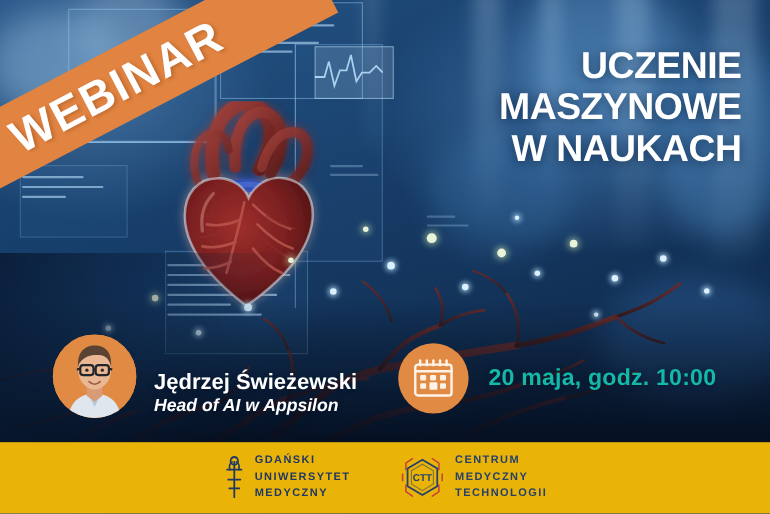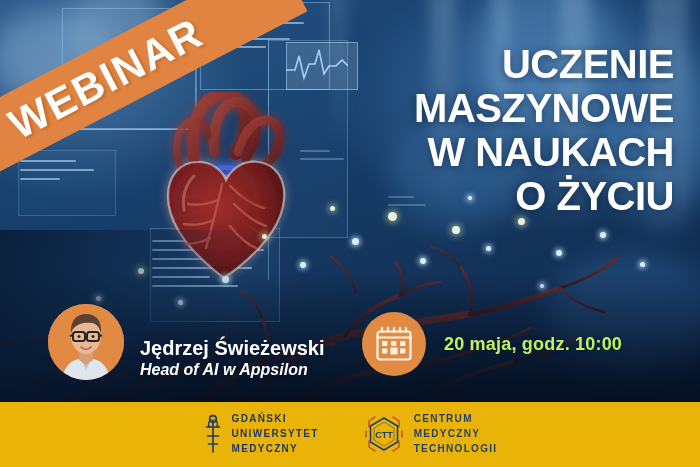--- a/index.html
+++ b/index.html
@@ -168,21 +168,21 @@
   .title-block {
     position: absolute;
     right: 26px;
     top: 42px;
     width: 390px;
     text-align: right;
   }
   .title-line {
     color: #ffffff;
     font-weight: bold;
-    font-size: 40px;
+    font-size: 34px;
     line-height: 1.10;
     letter-spacing: -0.5px;
     white-space: nowrap;
     text-shadow: 0 2px 10px rgba(4,20,44,0.55);
     text-align: right;
   }
 
   
   .speaker {
     position: absolute;
@@ -233,23 +233,23 @@
     width: 64px;
     height: 64px;
     border-radius: 50%;
     background: #e08a44;
     display: flex;
     align-items: center;
     justify-content: center;
     flex: none;
   }
   .date-text {
-    color: #bef264;
+    color: #14b8a6;
     font-weight: bold;
-    font-size: 18px;
+    font-size: 21px;
     white-space: nowrap;
     letter-spacing: .2px;
     text-shadow: 0 1px 5px rgba(4,20,44,0.65);
     text-align: center;
   }
 
   
   .footer {
     position: absolute;
     left: 0; right: 0; bottom: 0;
@@ -450,21 +450,20 @@
   </div>
 
   <div class="webinar-banner">
     <span class="label">WEBINAR</span>
   </div>
 
   <div class="title-block">
     <div class="title-line">UCZENIE</div>
     <div class="title-line">MASZYNOWE</div>
     <div class="title-line">W NAUKACH</div>
-    <div class="title-line">O ŻYCIU</div>
   </div>
 
   <div class="speaker">
     <div class="avatar">
       <svg width="76" height="76" viewBox="0 0 76 76">
         <rect width="76" height="76" fill="#e08a44"></rect>
 
         <path d="M14,76 C16,60 26,54 38,54 C50,54 60,60 62,76 Z" fill="#dfe6ee"></path>
         <path d="M32,54 L38,66 L44,54 L40,52 L36,52 Z" fill="#b9c6d4"></path>
 

